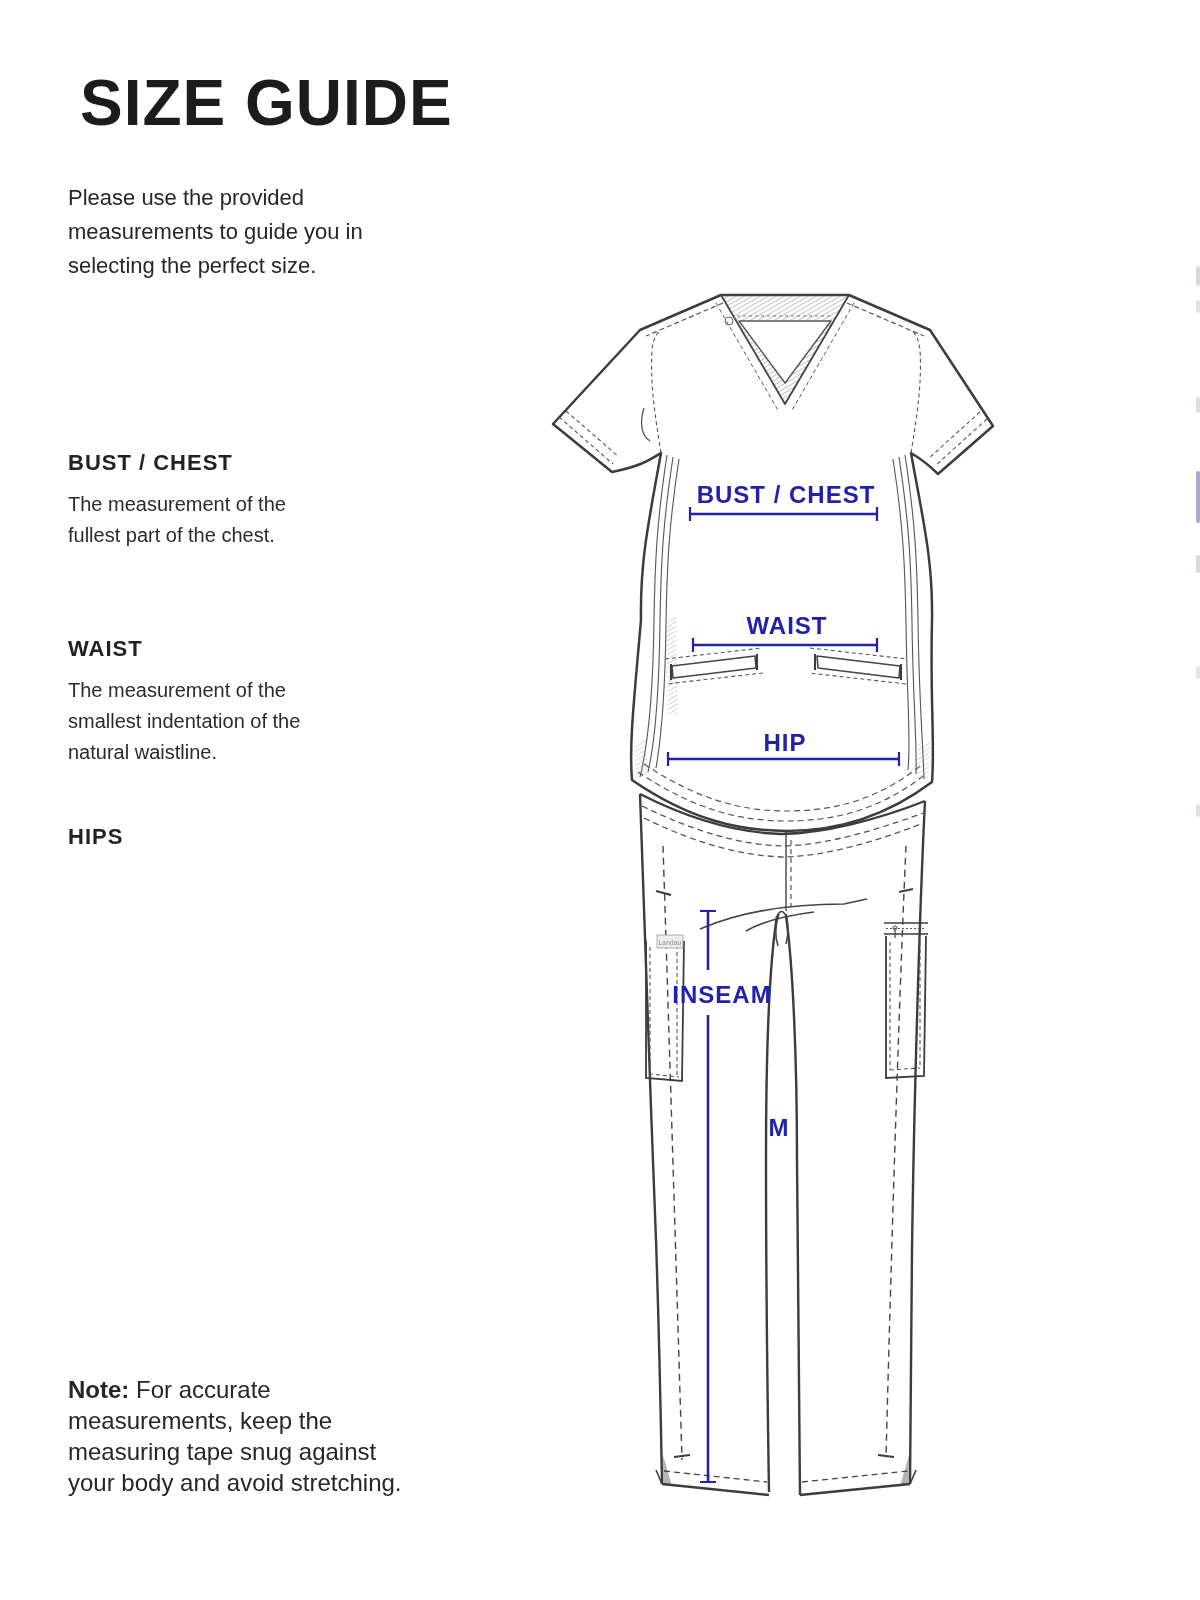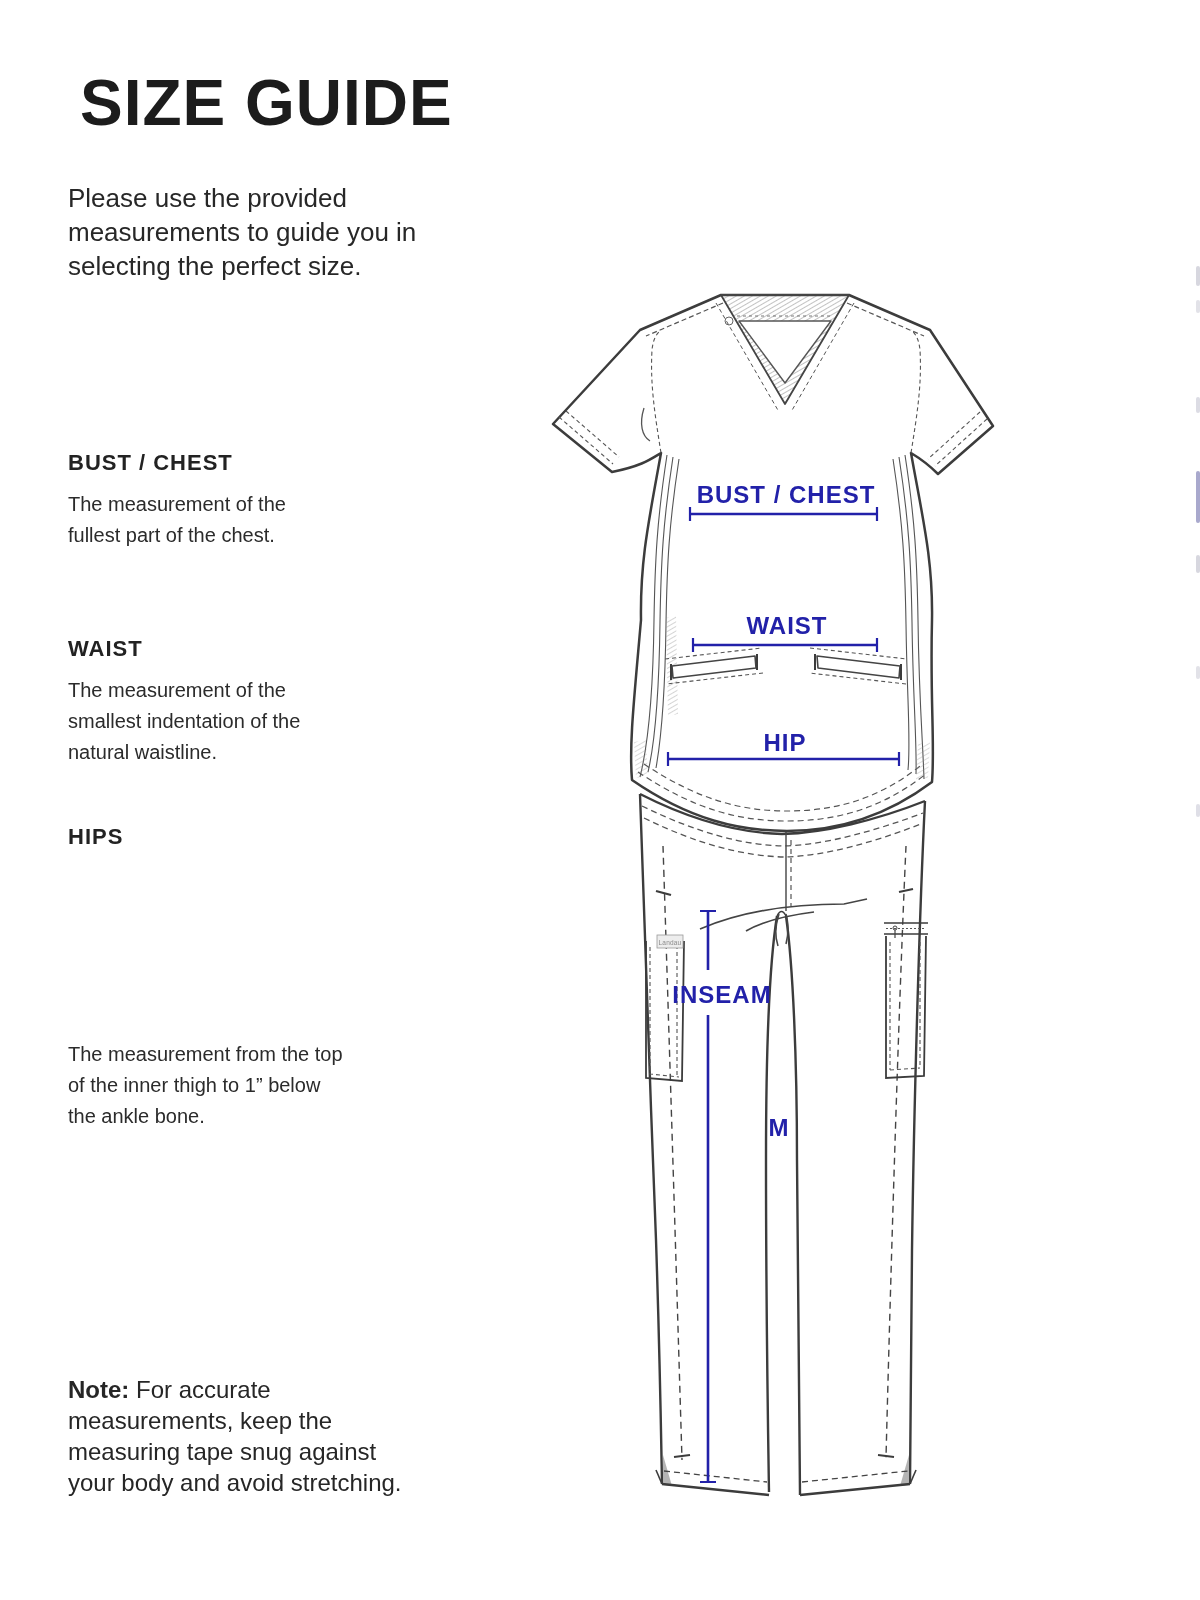--- a/index.html
+++ b/index.html
@@ -10,21 +10,21 @@
     -webkit-font-smoothing:antialiased;
   }
   .abs{position:absolute;}
   #page-title{
     left:80px;top:66px;
     font-size:64px;font-weight:800;letter-spacing:1px;
     color:#1c1c1c;white-space:nowrap;
   }
   #intro{
     left:68px;top:181px;width:460px;
-    font-size:26px;line-height:34px;color:#272727;
+    font-size:22px;line-height:34px;color:#272727;
     white-space:pre-line;
   }
   .section{left:68px;width:460px;}
   .section h3{
     margin:0;font-size:22px;font-weight:bold;letter-spacing:1px;color:#222222;
   }
   .section p{
     margin:13px 0 0 0;font-size:20px;line-height:31px;color:#2b2b2b;
     white-space:pre-line;
   }
@@ -76,23 +76,20 @@
   <p>The measurement of the
 smallest indentation of the
 natural waistline.</p>
 </div>
 
 <div class="abs section" id="section-hips">
   <h3>HIPS</h3>
 </div>
 
 <div class="abs section" id="section-inseam">
-  <p>The measurement from the top
-of the inner thigh to 1” below
-the ankle bone.</p>
 </div>
 
 <div class="abs" id="note">
   <b>Note:</b>
   <span>For accurate
 measurements, keep the
 measuring tape snug against
 your body and avoid stretching.</span>
 </div>
 

